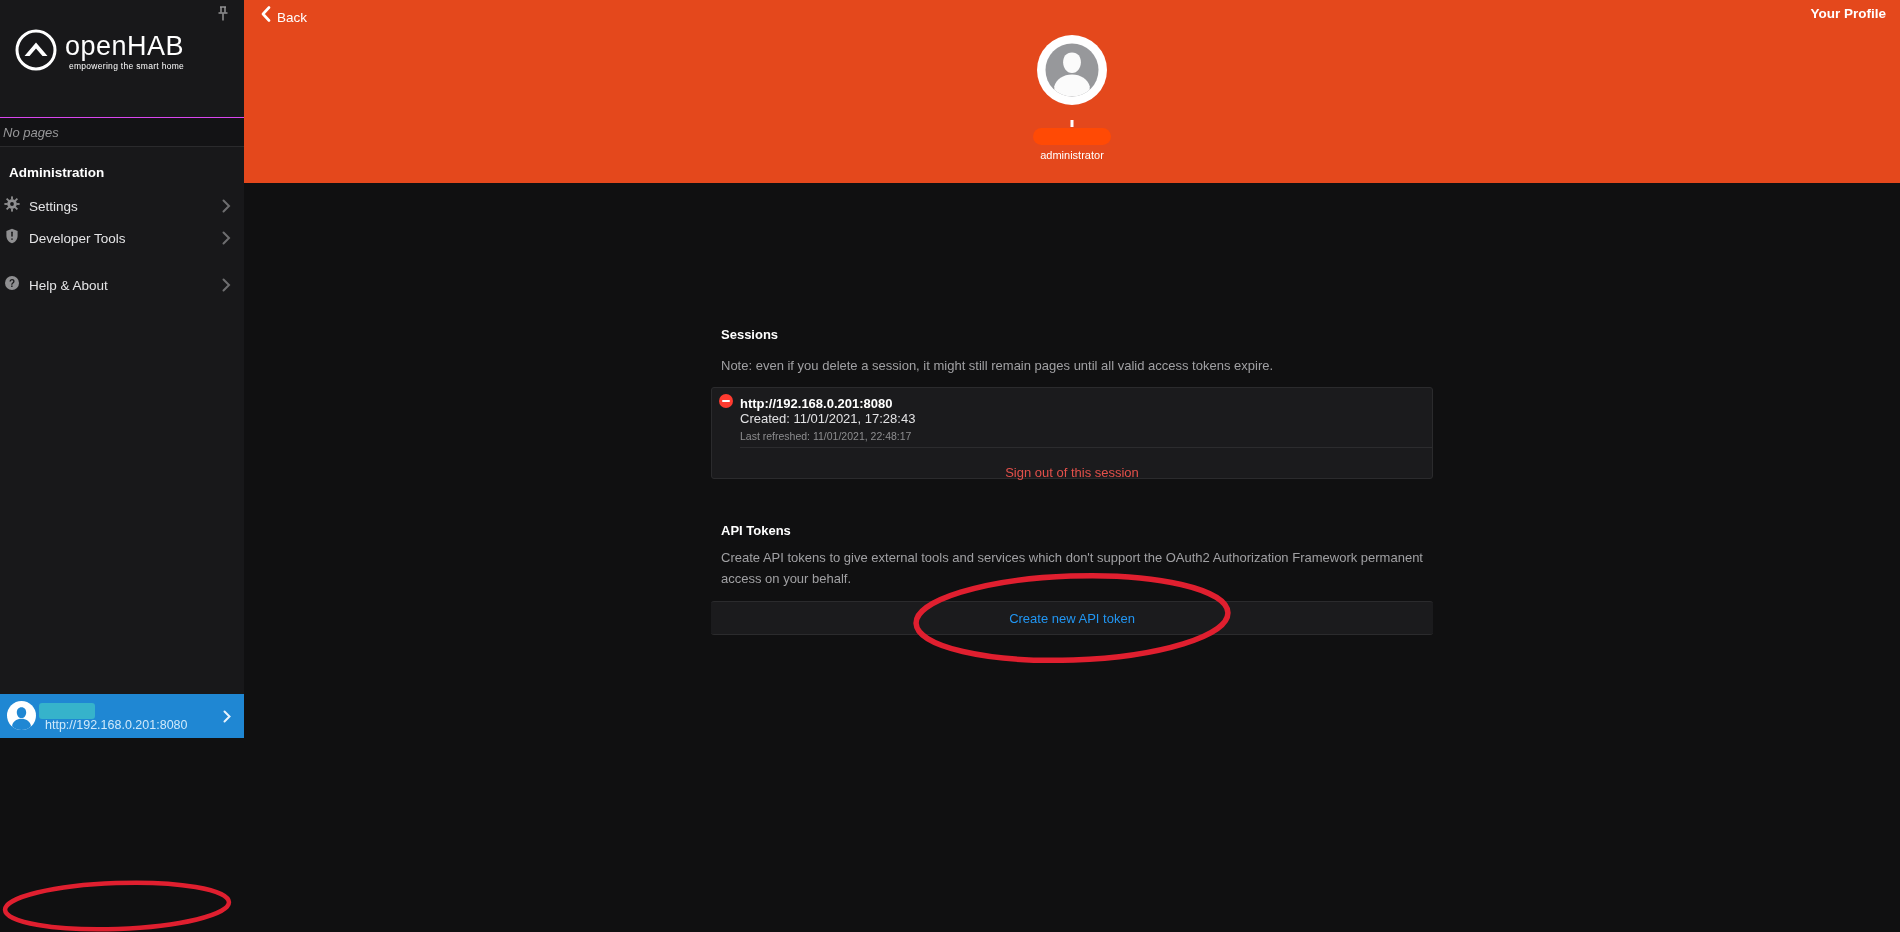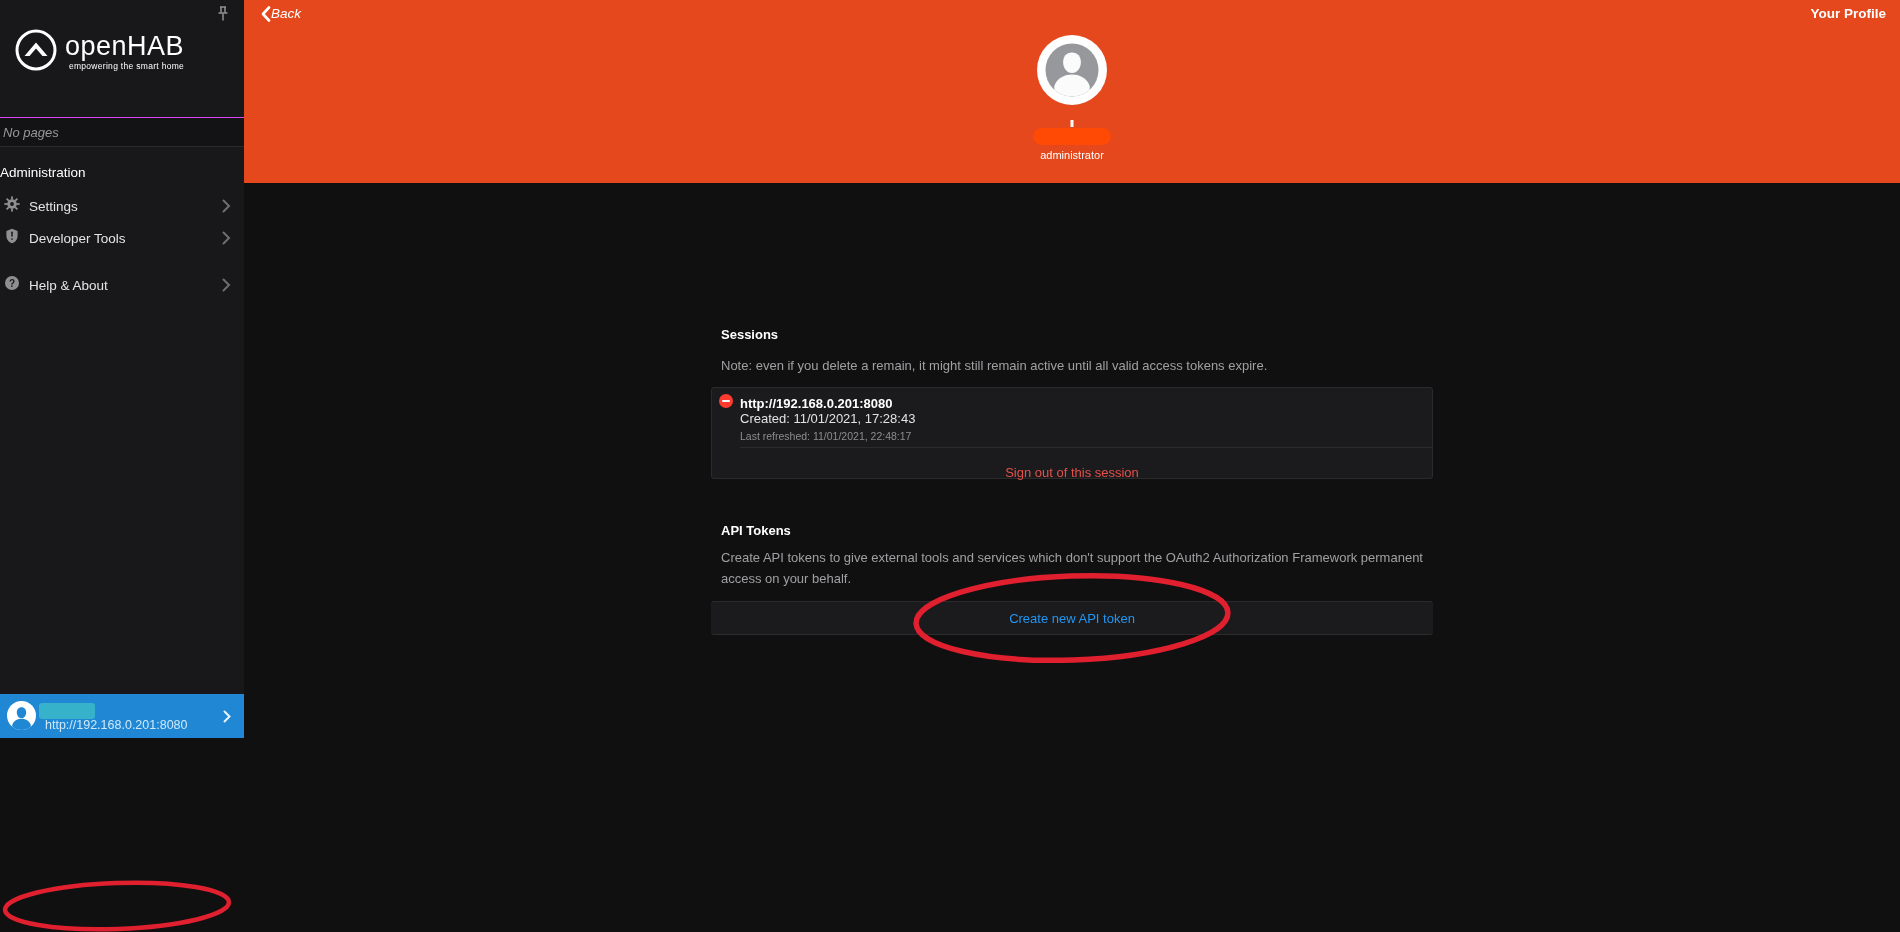--- a/index.html
+++ b/index.html
@@ -10,37 +10,37 @@
   
   #sidebar { position:absolute; left:0; top:0; width:244px; height:738px; background:#18181a; z-index:2; }
   .logo-wrap { position:absolute; left:14px; top:28px; display:flex; align-items:center; gap:7px; }
   .brand-block { display:flex; flex-direction:column; }
   .brand-name { color:#ffffff; font-size:27px; font-weight:400; letter-spacing:0.5px; line-height:27px; }
   .brand-tagline { color:#ffffff; font-size:8.5px; letter-spacing:0.3px; text-align:right; margin-top:1px; }
   .pin-btn { position:absolute; right:11px; top:5px; width:18px; height:20px; cursor:pointer; }
   .no-pages { position:absolute; left:0; top:117px; width:244px; height:30px; line-height:29px;
               background:#131315; border-top:1px solid #d946ef; border-bottom:1px solid #2a2a2c;
               color:#98989a; font-size:13px; font-style:italic; padding-left:3px; }
-  .side-section-title { position:absolute; left:0; top:165px; padding-left:0; color:#ffffff; font-size:13.5px; font-weight:normal; }
+  .side-section-title { position:absolute; left:0; top:165px; padding-left:9px; color:#ffffff; font-size:13.5px; font-weight:bold; }
   .side-item { position:absolute; left:0; width:244px; height:32px; display:flex; align-items:center;
                padding-left:4px; gap:9px; cursor:pointer; }
   .side-item .label { color:#e4e4e6; font-size:13.5px; flex:1; }
   .side-item .chev { margin-right:13px; display:flex; align-items:center; }
   #item-settings { top:190px; } #item-devtools { top:222px; } #item-help { top:269px; }
 
   
   .account-row { position:absolute; left:0; bottom:0; width:244px; height:44px; background:#1f87d3; cursor:pointer; }
   .account-avatar { position:absolute; left:7px; top:7px; width:29px; height:29px; }
   .account-redaction { position:absolute; left:39px; top:9px; width:56px; height:16px; background:#36b3cb; border-radius:3px; }
   .account-url { position:absolute; left:45px; top:24px; color:#cfe9fa; font-size:12.5px; }
   .account-chev { position:absolute; right:13px; top:15px; }
 
   
   #header { position:absolute; left:244px; top:0; width:1656px; height:183px; background:#e4481c; z-index:1; }
-  .back-btn { position:absolute; left:17px; top:6px; display:flex; align-items:flex-start; cursor:pointer;font-style:italic; }
+  .back-btn { position:absolute; left:17px; top:6px; display:flex; align-items:flex-end; gap:6px; cursor:pointer; }
   .back-btn span { color:#ffffff; font-size:13.5px; }
   .header-title { position:absolute; right:14px; top:6px; color:#ffffff; font-size:13.5px; font-weight:bold; }
   .profile-center { position:absolute; left:50%; transform:translateX(-50%); top:0; width:200px; height:152px; }
   .profile-avatar { position:absolute; left:50%; transform:translateX(-50%); top:35px; width:70px; height:70px; }
   .name-tick { position:absolute; left:50%; transform:translateX(-50%); top:120px; width:3px; height:7px; background:#ffffff; }
   .name-redaction { position:absolute; left:50%; transform:translateX(-50%); top:128px; width:78px; height:17px;
                     background:#ff4a05; border-radius:9px; }
   .username { position:absolute; left:50%; transform:translateX(-50%); top:149px; color:#ffffff; font-size:11px; white-space:nowrap; }
 
   
@@ -220,21 +220,21 @@
       <span class="name-redaction"></span>
       <span class="username">administrator</span>
     </div>
   </div>
 
   <div id="content">
     <div class="column">
 
 
       <div class="block-title" id="sessions-title">Sessions</div>
-      <div class="block-text" id="sessions-note">Note: even if you delete a remain, it might still remain active until all valid access tokens expire.</div>
+      <div class="block-text" id="sessions-note">Note: even if you delete a session, it might still remain pages until all valid access tokens expire.</div>
 
       <div class="session-card">
         <div class="session-head">
           <span>
             <svg width="14" height="14" viewBox="0 0 14 14">
               <circle cx="7" cy="7" r="7" fill="#ff3b30"></circle>
               <rect x="3" y="6" width="8" height="2" rx="1" fill="#ffffff"></rect>
             </svg>
           </span>
           <span class="session-url">http://192.168.0.201:8080</span>

